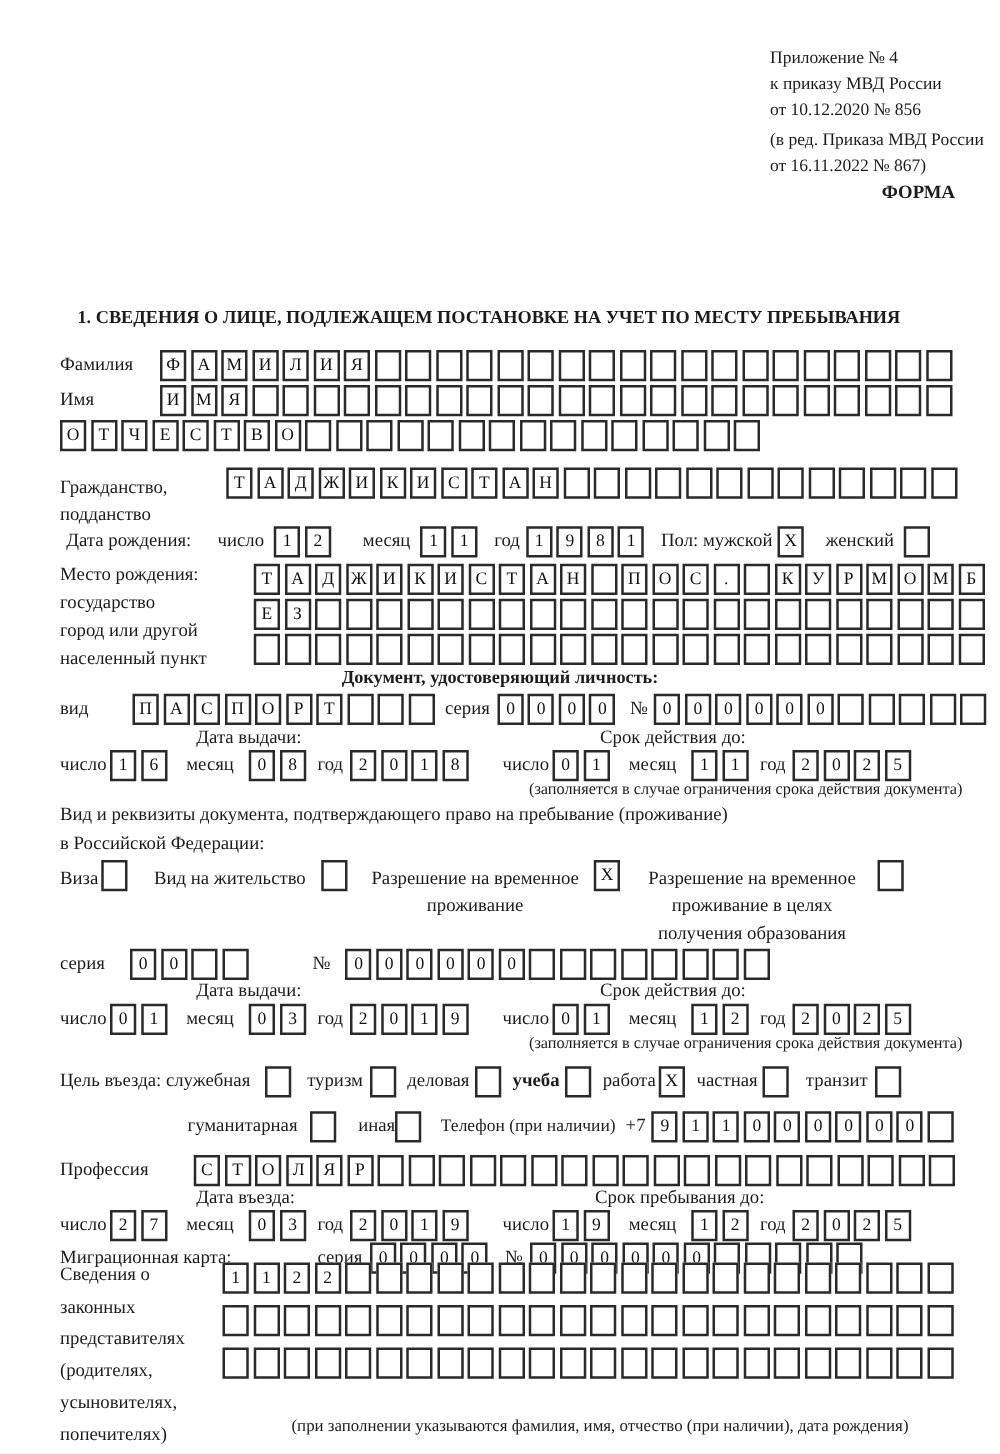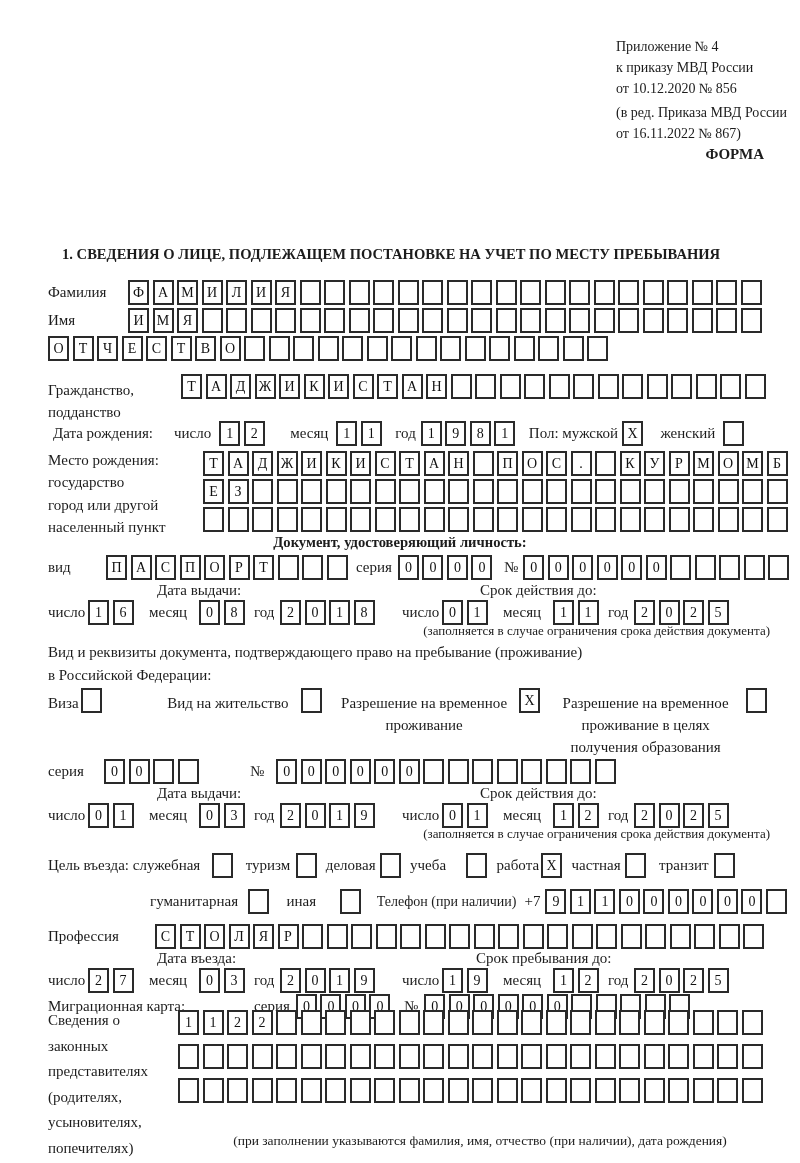--- a/index.html
+++ b/index.html
@@ -373,21 +373,21 @@
   <div class="abs sm" style="top:623px;right:30px;">(заполняется в случае ограничения срока действия документа)</div>
 
   <div class="abs" style="top:644px;left:48px;font-size:15px;">Вид и реквизиты документа, подтверждающего право на пребывание (проживание)</div>
   <div class="abs" style="top:667px;left:48px;font-size:15px;">в Российской Федерации:</div>
 
   <div class="r rs" style="top:688px;left:48px;">
     <span class="vlab" style="margin-right:2px;">Виза</span>
     <span class="cg" style="margin-right:18px;">
         <span class="cell"></span>
       </span>
-    <span class="vlab" style="margin-right:12px;margin-left:44px;">Вид на жительство</span>
+    <span class="vlab" style="margin-right:12px;">Вид на жительство</span>
     <span class="cg" style="margin-right:14px;">
         <span class="cell"></span>
       </span>
     <span class="vlab" style="width:170px;">
       <div>Разрешение на временное</div>
       <div>проживание</div>
     </span>
     <span class="cg" style="margin:0 12px 0 10px;">
         <span class="cell">X</span>
       </span>
@@ -478,21 +478,21 @@
         <span class="cell"></span>
       </span>
     <span class="lb" style="margin-right:6px;">туризм</span>
     <span class="cg" style="margin-right:5px;">
         <span class="cell"></span>
       </span>
     <span class="lb" style="margin-right:4px;">деловая</span>
     <span class="cg" style="margin-right:6px;">
         <span class="cell"></span>
       </span>
-    <span class="lb" style="margin-right:20px;">учеба</span>
+    <span class="lb" style="margin-right:4px;font-weight:bold;">учеба</span>
     <span class="cg" style="margin-right:6px;">
         <span class="cell"></span>
       </span>
     <span class="lb" style="margin-right:2px;">работа</span>
     <span class="cg" style="margin-right:6px;">
         <span class="cell">X</span>
       </span>
     <span class="lb" style="margin-right:4px;">частная</span>
     <span class="cg" style="margin-right:10px;">
         <span class="cell"></span>
@@ -501,21 +501,21 @@
     <span class="cg">
         <span class="cell"></span>
       </span>
   </div>
 
   <div class="r" style="top:889px;left:150px;">
     <span class="lb" style="margin-right:10px;">гуманитарная</span>
     <span class="cg" style="margin-right:14px;">
         <span class="cell"></span>
       </span>
-    <span class="lb" style="margin-right:24px;">иная</span>
+    <span class="lb" style="margin-right:0;">иная</span>
     <span class="cg" style="margin-right:12px;">
         <span class="cell"></span>
       </span>
     <span class="lb" style="margin-right:8px;font-size:14px;">Телефон (при наличии)</span>
     <span class="lb" style="margin-right:5px;">+7</span>
     <span class="cg">
         <span class="cell">9</span>
         <span class="cell">1</span>
         <span class="cell">1</span>
         <span class="cell">0</span>

